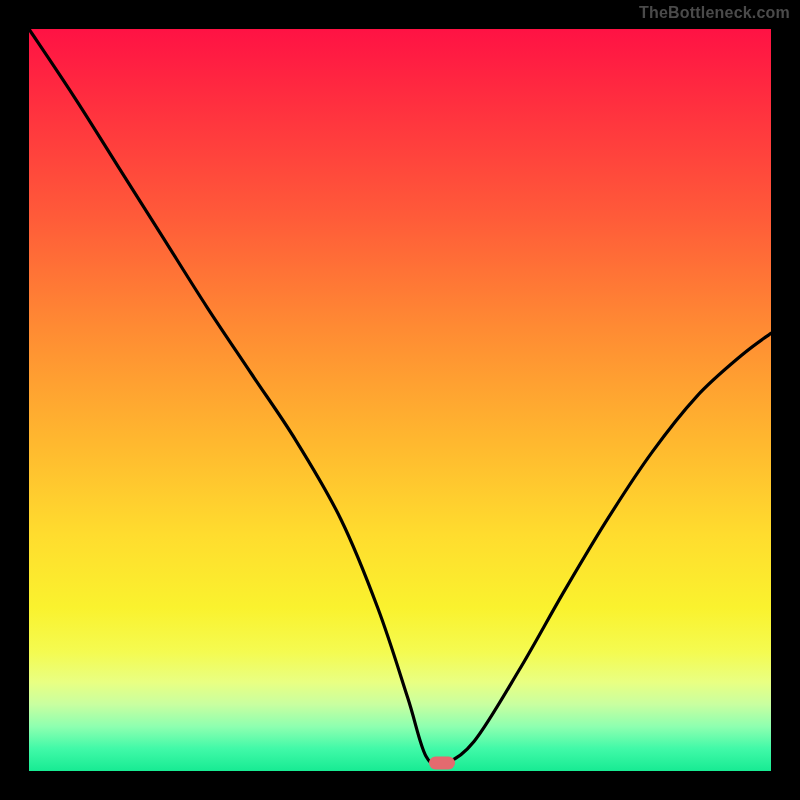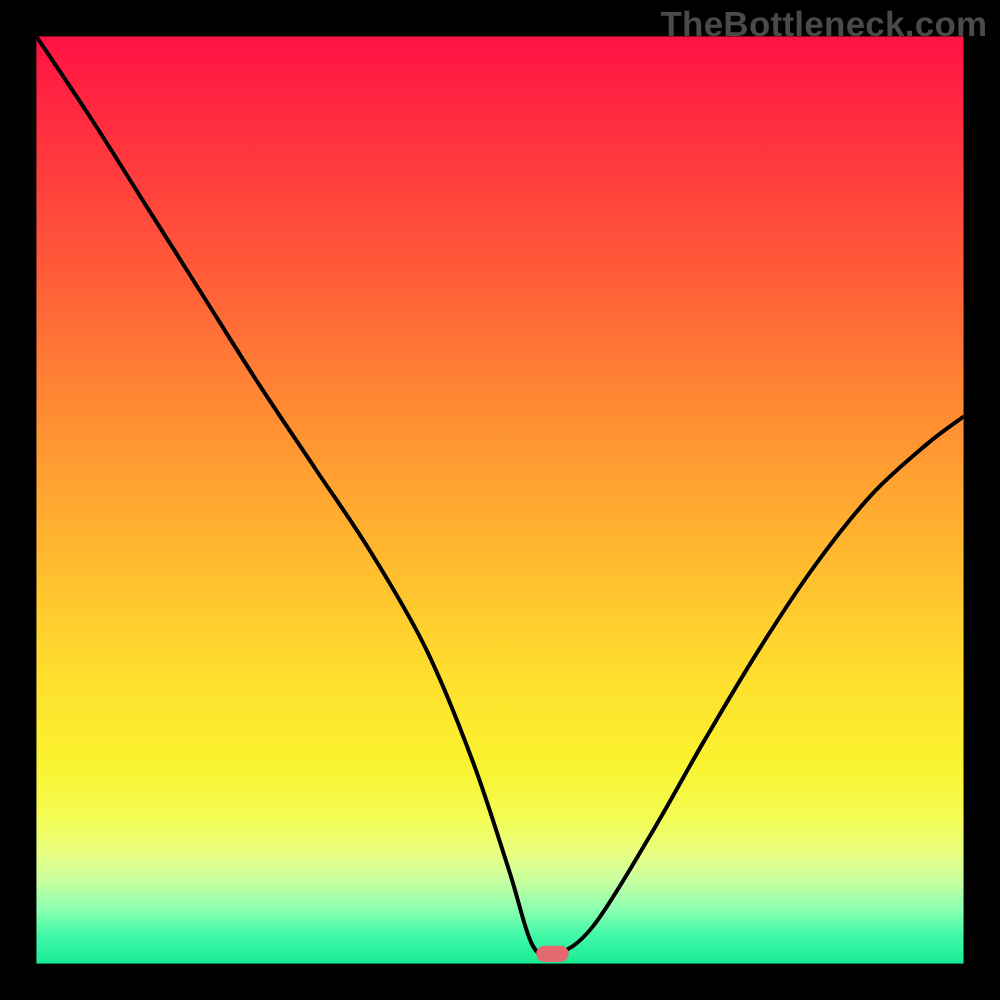--- a/index.html
+++ b/index.html
@@ -15,21 +15,21 @@
     position: relative;
     width: 800px;
     height: 800px;
     background: #000;
   }
   .watermark {
     position: absolute;
     top: 4px;
     right: 10px;
     color: #4a4a4a;
-    font-size: 28px;
+    font-size: 16px;
     font-weight: 600;
     letter-spacing: 0.2px;
     z-index: 10;
   }
   .plot {
     position: absolute;
     left: 29px;
     top: 29px;
     width: 742px;
     height: 742px;

